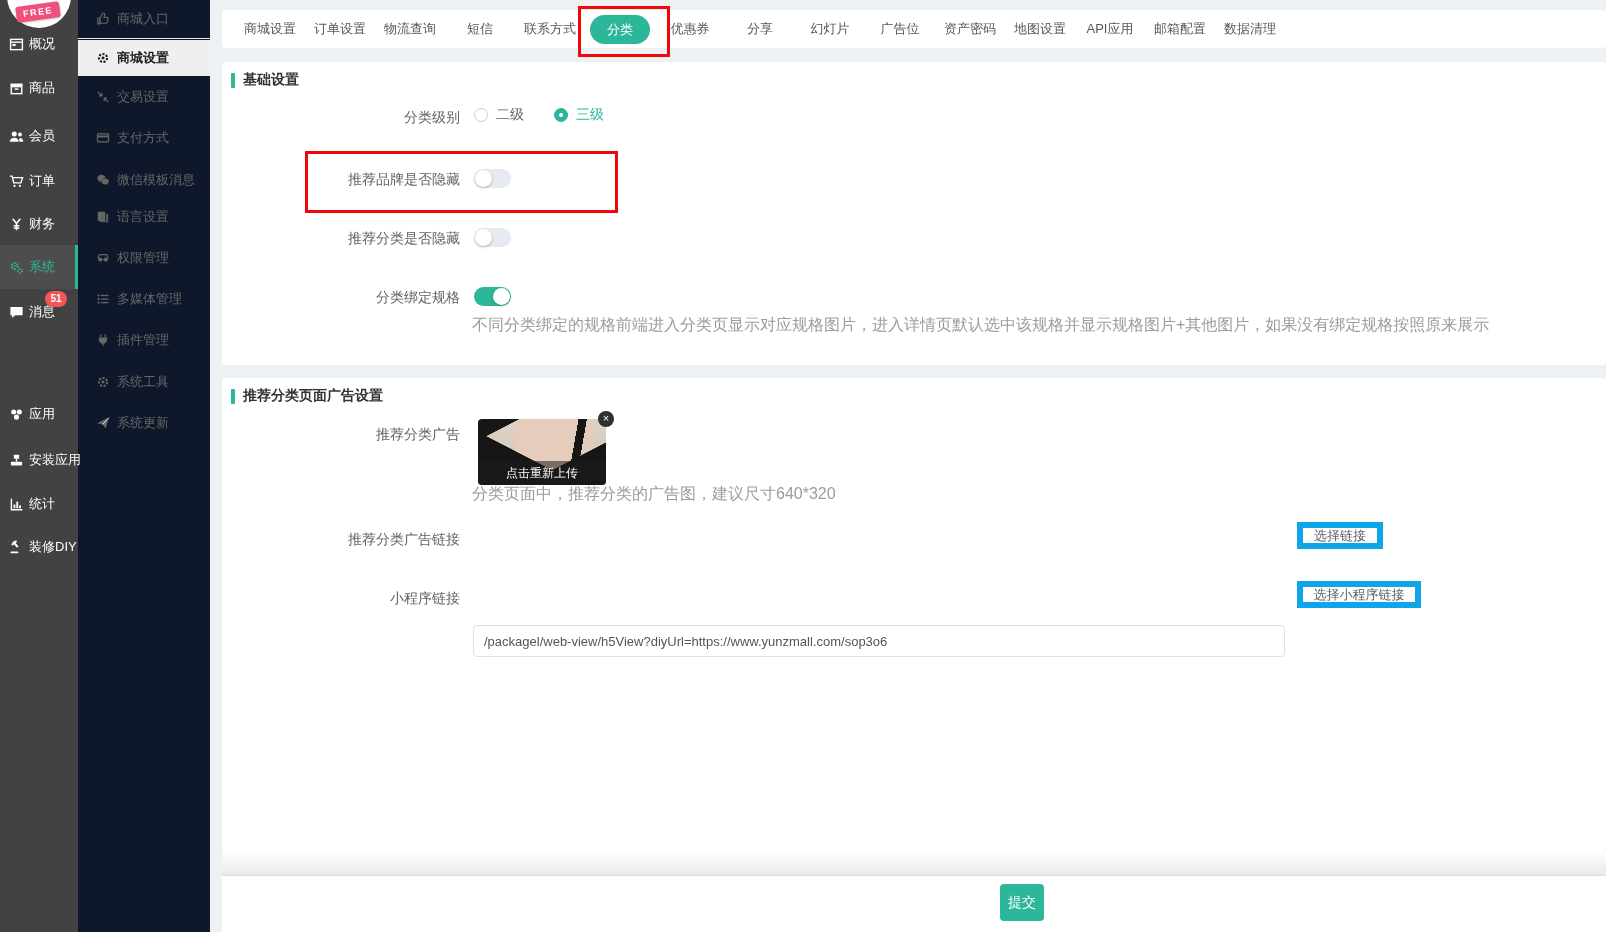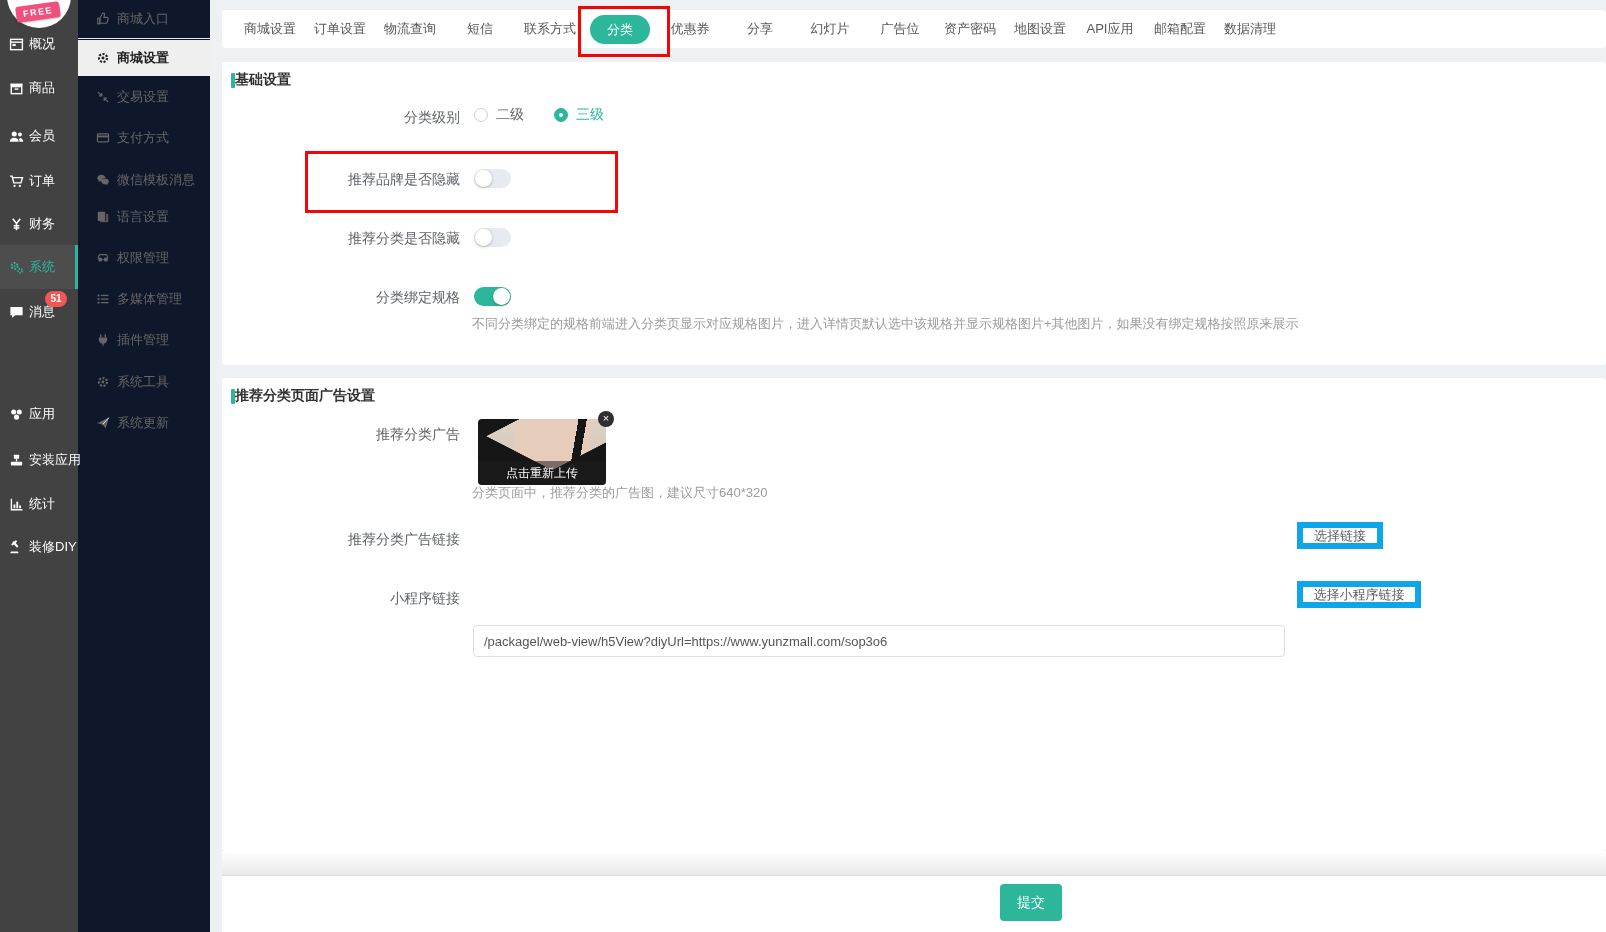--- a/index.html
+++ b/index.html
@@ -29,25 +29,25 @@
   .m-div{position:absolute;top:38px;left:0;width:132px;height:1px;background:#ebebeb}
   
   .card{position:absolute;left:222px;width:1384px;background:#fff;border-radius:4px}
   .tabbar{top:10px;height:38px}
   .tabbar ul{list-style:none;margin:0;padding:0 0 0 13px;display:flex;height:38px;align-items:center}
   .tabbar li{width:70px;text-align:center;font-size:13px;color:#585858;cursor:pointer;flex:none}
   .tabbar li .pill{display:inline-block;height:29px;line-height:29px;padding:0 17px;border-radius:15px;
     background:#2cb79b;color:#fff}
   .card-basic{top:62px;height:303px}
   .card-ad{top:378px;height:473px}
-  .section-head{position:absolute;left:9px;top:9px;display:flex;align-items:center;}
+  .section-head{position:absolute;left:9px;top:9px;display:flex;align-items:center;gap:8px}
   .section-head .bar{width:4px;height:15px;background:#2cb79b;border-radius:1px}
   .section-head .txt{font-size:14px;font-weight:bold;color:#333}
   .flabel{position:absolute;left:0;width:238px;text-align:right;font-size:14px;color:#5f6368;white-space:nowrap}
-  .helper{position:absolute;font-size:13px;color:#9c9c9c;white-space:nowrap}
+  .helper{position:absolute;font-size:16px;color:#9c9c9c;white-space:nowrap}
   
   .radio-row{position:absolute;left:252px;top:44px;display:flex;align-items:center;gap:30px}
   .rgroup{display:flex;align-items:center;gap:8px;cursor:pointer}
   .radio{box-sizing:border-box;position:relative;width:14px;height:14px;border:1px solid #ccd0d7;border-radius:50%;background:#fff}
   .radio.checked{border-color:#2cb79b;background:#2cb79b}
   .radio.checked::after{content:'';position:absolute;left:4px;top:4px;width:4px;height:4px;border-radius:50%;background:#fff}
   .rlabel{font-size:14px;color:#5f6368}
   .rlabel.on{color:#2cb79b}
   
   .switch{position:absolute;left:252px;width:37px;height:19px;border-radius:10px;background:#e7eaf0;cursor:pointer}
@@ -78,21 +78,21 @@
   .fake-input{display:flex;align-items:center;padding:0 10px;white-space:nowrap;overflow:hidden}
   .real-input{padding:0 10px;font-family:inherit;outline:none}
   .blur-chip{display:inline-block;width:132px;height:16px;border-radius:8px;margin:0 3px;
     background:repeating-linear-gradient(90deg,#f6f6f6 0 12px,#e2e2e2 12px 24px);filter:blur(2.5px)}
   .side-btn{position:absolute;height:27px;background:#fff;border:6px solid #0ea5e9;border-radius:0;color:#5a5f66;
     font-size:13px;display:flex;align-items:center;justify-content:center;cursor:pointer;box-sizing:border-box}
   
   .shadow-strip{position:absolute;left:222px;top:851px;width:1384px;height:24px;
     background:linear-gradient(to bottom,#ffffff,#e9e9e9);border-bottom:1px solid #dcdcdc}
   .footerbar{position:absolute;left:222px;top:876px;width:1384px;height:56px;background:#fff}
-  .submit-btn{position:absolute;left:1000px;top:884px;width:62px;height:37px;background:#2cb79b;border:none;
+  .submit-btn{position:absolute;left:1000px;top:884px;width:44px;height:37px;background:#2cb79b;border:none;
     border-radius:4px;color:#fff;font-size:14px;display:flex;align-items:center;justify-content:center;cursor:pointer}
 </style>
 </head>
 <body>
 
 <div class="sidebar">
   <div class="logo-circle"></div>
   <div class="free-badge">FREE</div>
 
   <div class="s-item" style="top:22px">

